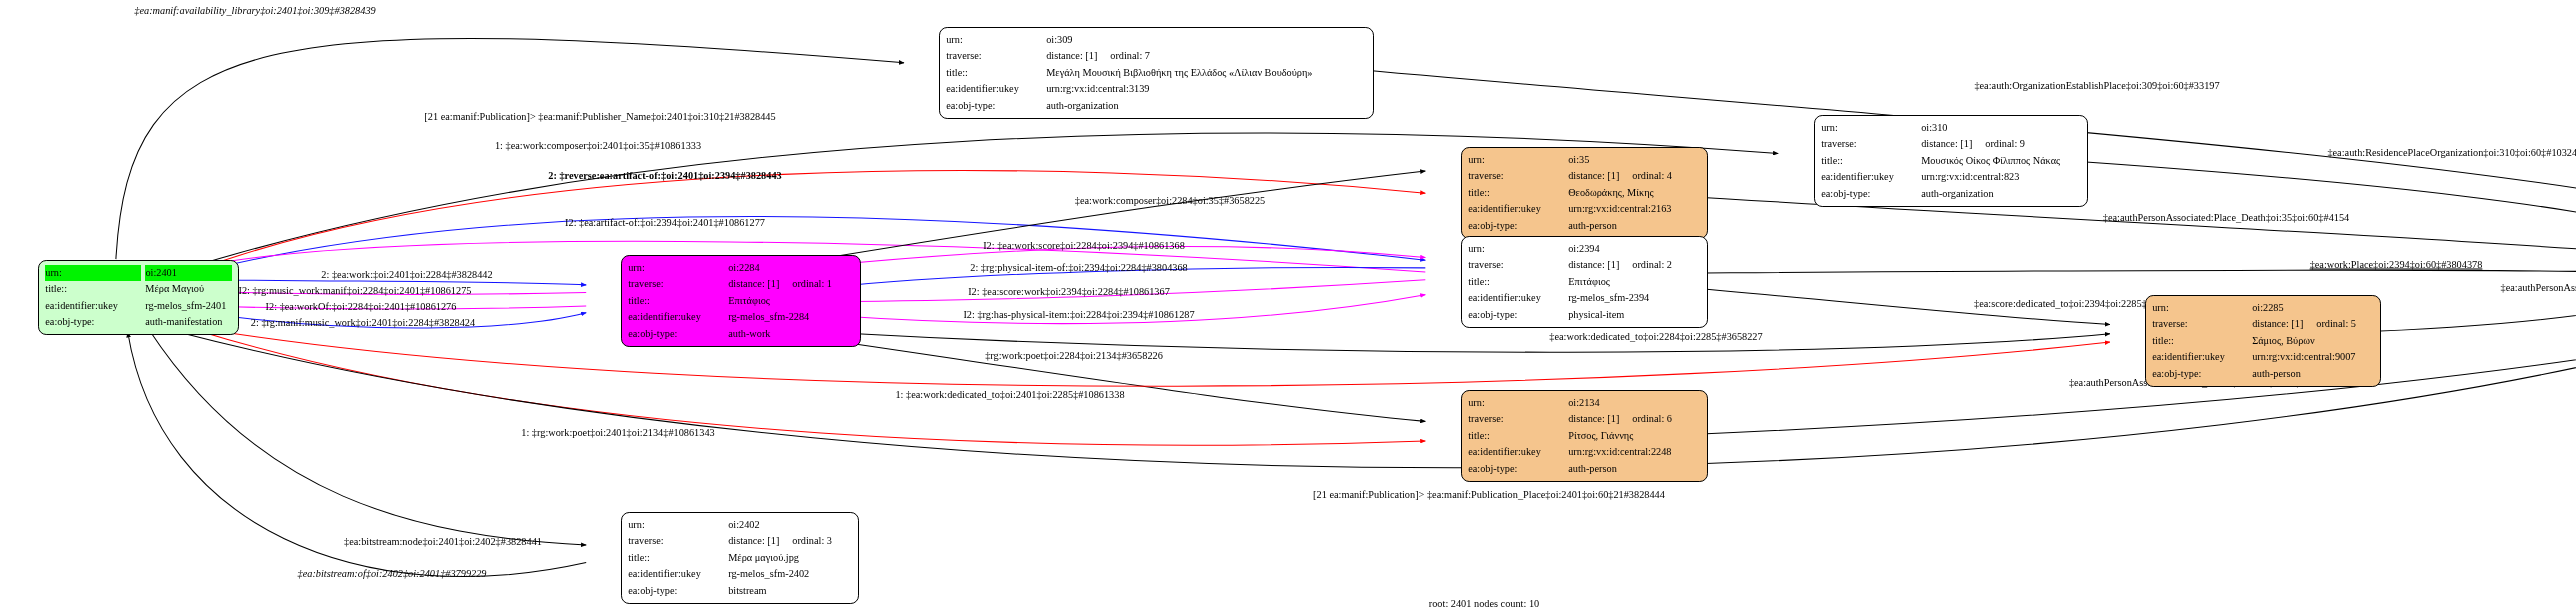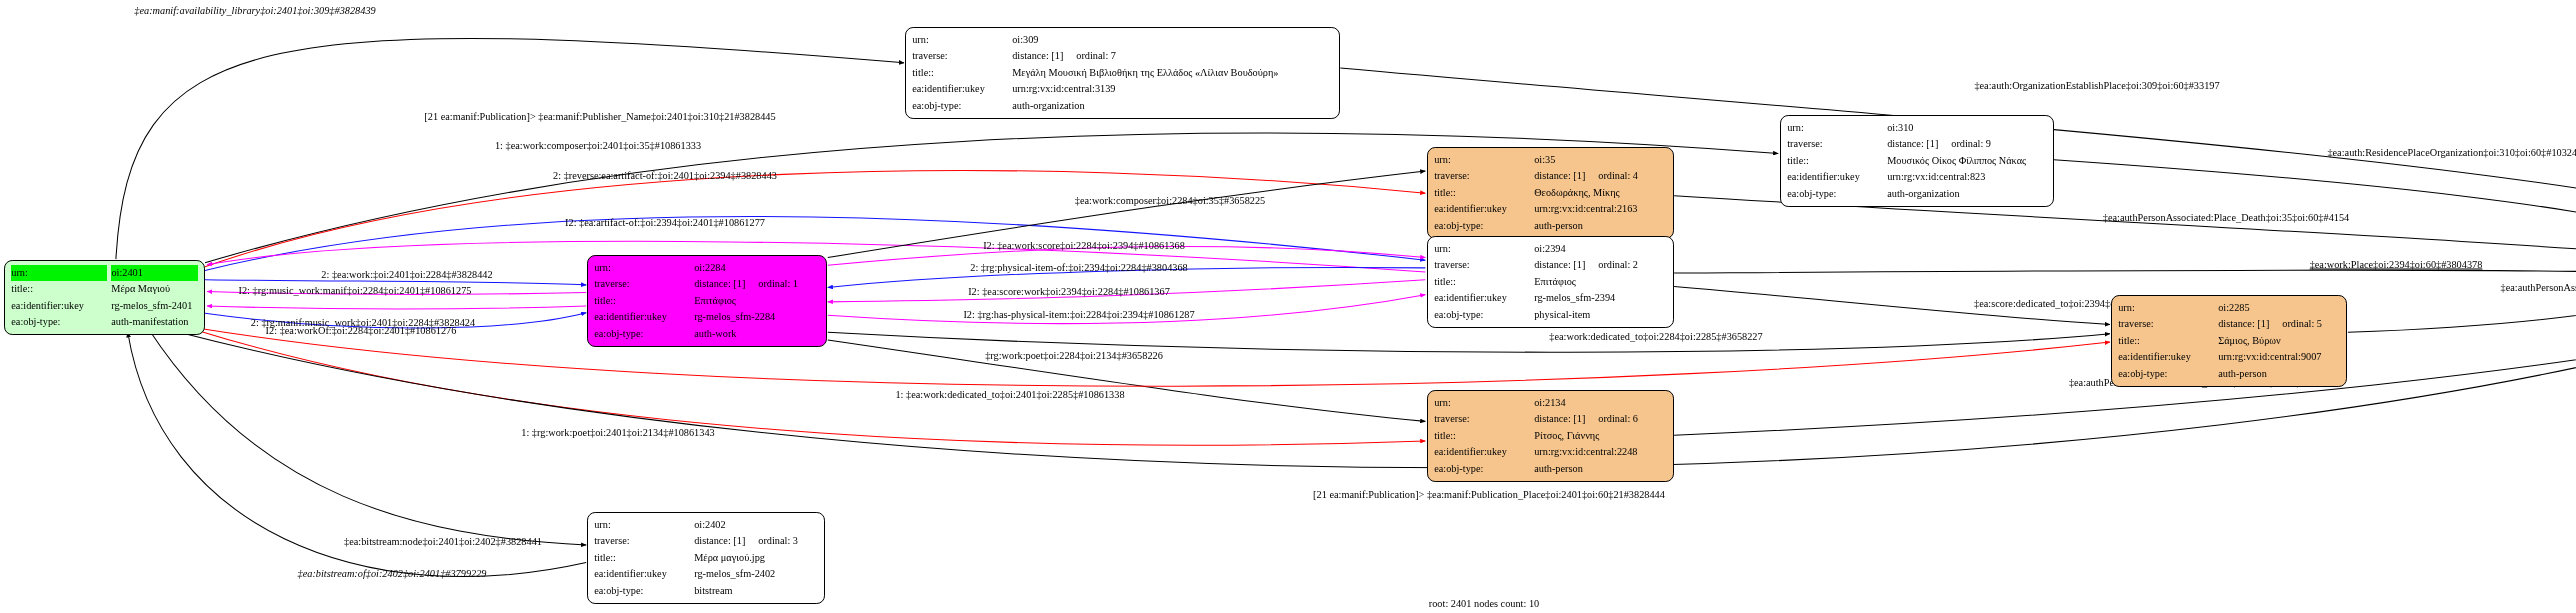--- a/index.html
+++ b/index.html
@@ -1,21 +1,21 @@
 <!DOCTYPE html>
 <html style="font-size:8.2px"><head>
 <meta charset="utf-8">
 <style>
   html,body{margin:0;padding:0;background:#ffffff;}
   #stage{position:relative;width:2965px;height:613px;background:#ffffff;overflow:hidden;
          font-family:"Liberation Serif","DejaVu Serif",serif;}
   #edgelayer{position:absolute;left:0;top:0;width:2965px;height:613px;}
   .edge{fill:none;stroke-width:2px;}
   .node{position:absolute;box-sizing:border-box;border:1px solid #000;border-radius:8.2px;
-        padding:3.6px 6.2px;font-size:10.3px;color:#000;background:#fff;}
+        padding:3.6px 6.2px;font-size:10.3px;color:#000;background:#fff;margin-left:34px;}
   .nrow{display:flex;line-height:16.5px;white-space:nowrap;}
   .k{flex:0 0 100px;white-space:pre;}
   .v{white-space:pre;}
   .t-root{background:#ccffcc;}
   .t-root .nrow.hdr .k,.t-root .nrow.hdr .v{background:#00f300;}
   .t-root .nrow.hdr .k{margin-right:4.1px;flex-basis:96px;}
   .t-root .nrow.hdr .v{flex:1;}
   .t-work{background:#ff00ff;}
   .t-person{background:#f5c58d;}
   .t-plain{background:#ffffff;}
@@ -69,25 +69,25 @@
       <path d="M3250,556 C3600,586 3820,612 4096,630" class="edge" stroke="#000000" marker-end="url(#arr-black)"></path>
       <path d="M3250,530 C4300,524 4900,520 5293,533" class="edge" stroke="#000000" marker-end="url(#arr-black)"></path>
       <path d="M4558,645 C4950,632 5185,592 5295,548" class="edge" stroke="#000000" marker-end="url(#arr-black)"></path>
       <path d="M340,643 C1800,1022 4200,980 5408,610" class="edge" stroke="#000000" marker-end="url(#arr-black)"></path>
       <path d="M3250,845 C4300,800 5080,708 5478,610" class="edge" stroke="#000000" marker-end="url(#arr-black)"></path>
     </svg>
   <div id="footer-label" style="left:1484px;top:603px;">root: 2401 nodes count: 10</div>
 <div class="edge-label" style="left: 255px; top: 10.3px; font-style: italic;">‡ea:manif:availability_library‡oi:2401‡oi:309‡#3828439</div>
     <div class="edge-label" style="left: 600px; top: 116px;">[21 ea:manif:Publication]&gt; ‡ea:manif:Publisher_Name‡oi:2401‡oi:310‡21#3828445</div>
     <div class="edge-label" style="left: 598px; top: 145px;">1: ‡ea:work:composer‡oi:2401‡oi:35‡#10861333</div>
-    <div class="edge-label" style="left: 665px; top: 175px;">2: ‡reverse:ea:artifact-of:‡oi:2401‡oi:2394‡#3828443</div>
+    <div class="edge-label" style="left: 665px; top: 175px; font-weight: bold;">2: ‡reverse:ea:artifact-of:‡oi:2401‡oi:2394‡#3828443</div>
     <div class="edge-label" style="left: 665px; top: 222px;">I2: ‡ea:artifact-of:‡oi:2394‡oi:2401‡#10861277</div>
     <div class="edge-label" style="left: 407px; top: 274px;">2: ‡ea:work:‡oi:2401‡oi:2284‡#3828442</div>
     <div class="edge-label" style="left: 355px; top: 290px;">I2: ‡rg:music_work:manif‡oi:2284‡oi:2401‡#10861275</div>
-    <div class="edge-label" style="left: 361px; top: 306px; margin-top: 24px;">I2: ‡ea:workOf:‡oi:2284‡oi:2401‡#10861276</div>
+    <div class="edge-label" style="left: 361px; top: 306px;">I2: ‡ea:workOf:‡oi:2284‡oi:2401‡#10861276</div>
     <div class="edge-label" style="left: 363px; top: 322px;">2: ‡rg:manif:music_work‡oi:2401‡oi:2284‡#3828424</div>
     <div class="edge-label" style="left: 1170px; top: 200px;">‡ea:work:composer‡oi:2284‡oi:35‡#3658225</div>
     <div class="edge-label" style="left: 1084px; top: 245px;">I2: ‡ea:work:score‡oi:2284‡oi:2394‡#10861368</div>
     <div class="edge-label" style="left: 1079px; top: 267px;">2: ‡rg:physical-item-of:‡oi:2394‡oi:2284‡#3804368</div>
     <div class="edge-label" style="left: 1069px; top: 291px;">I2: ‡ea:score:work‡oi:2394‡oi:2284‡#10861367</div>
     <div class="edge-label" style="left: 1079px; top: 314px;">I2: ‡rg:has-physical-item:‡oi:2284‡oi:2394‡#10861287</div>
     <div class="edge-label" style="left: 1656px; top: 336px;">‡ea:work:dedicated_to‡oi:2284‡oi:2285‡#3658227</div>
     <div class="edge-label" style="left: 1074px; top: 355px;">‡rg:work:poet‡oi:2284‡oi:2134‡#3658226</div>
     <div class="edge-label" style="left: 1010px; top: 394px;">1: ‡ea:work:dedicated_to‡oi:2401‡oi:2285‡#10861338</div>
     <div class="edge-label" style="left: 618px; top: 432px;">1: ‡rg:work:poet‡oi:2401‡oi:2134‡#10861343</div>

